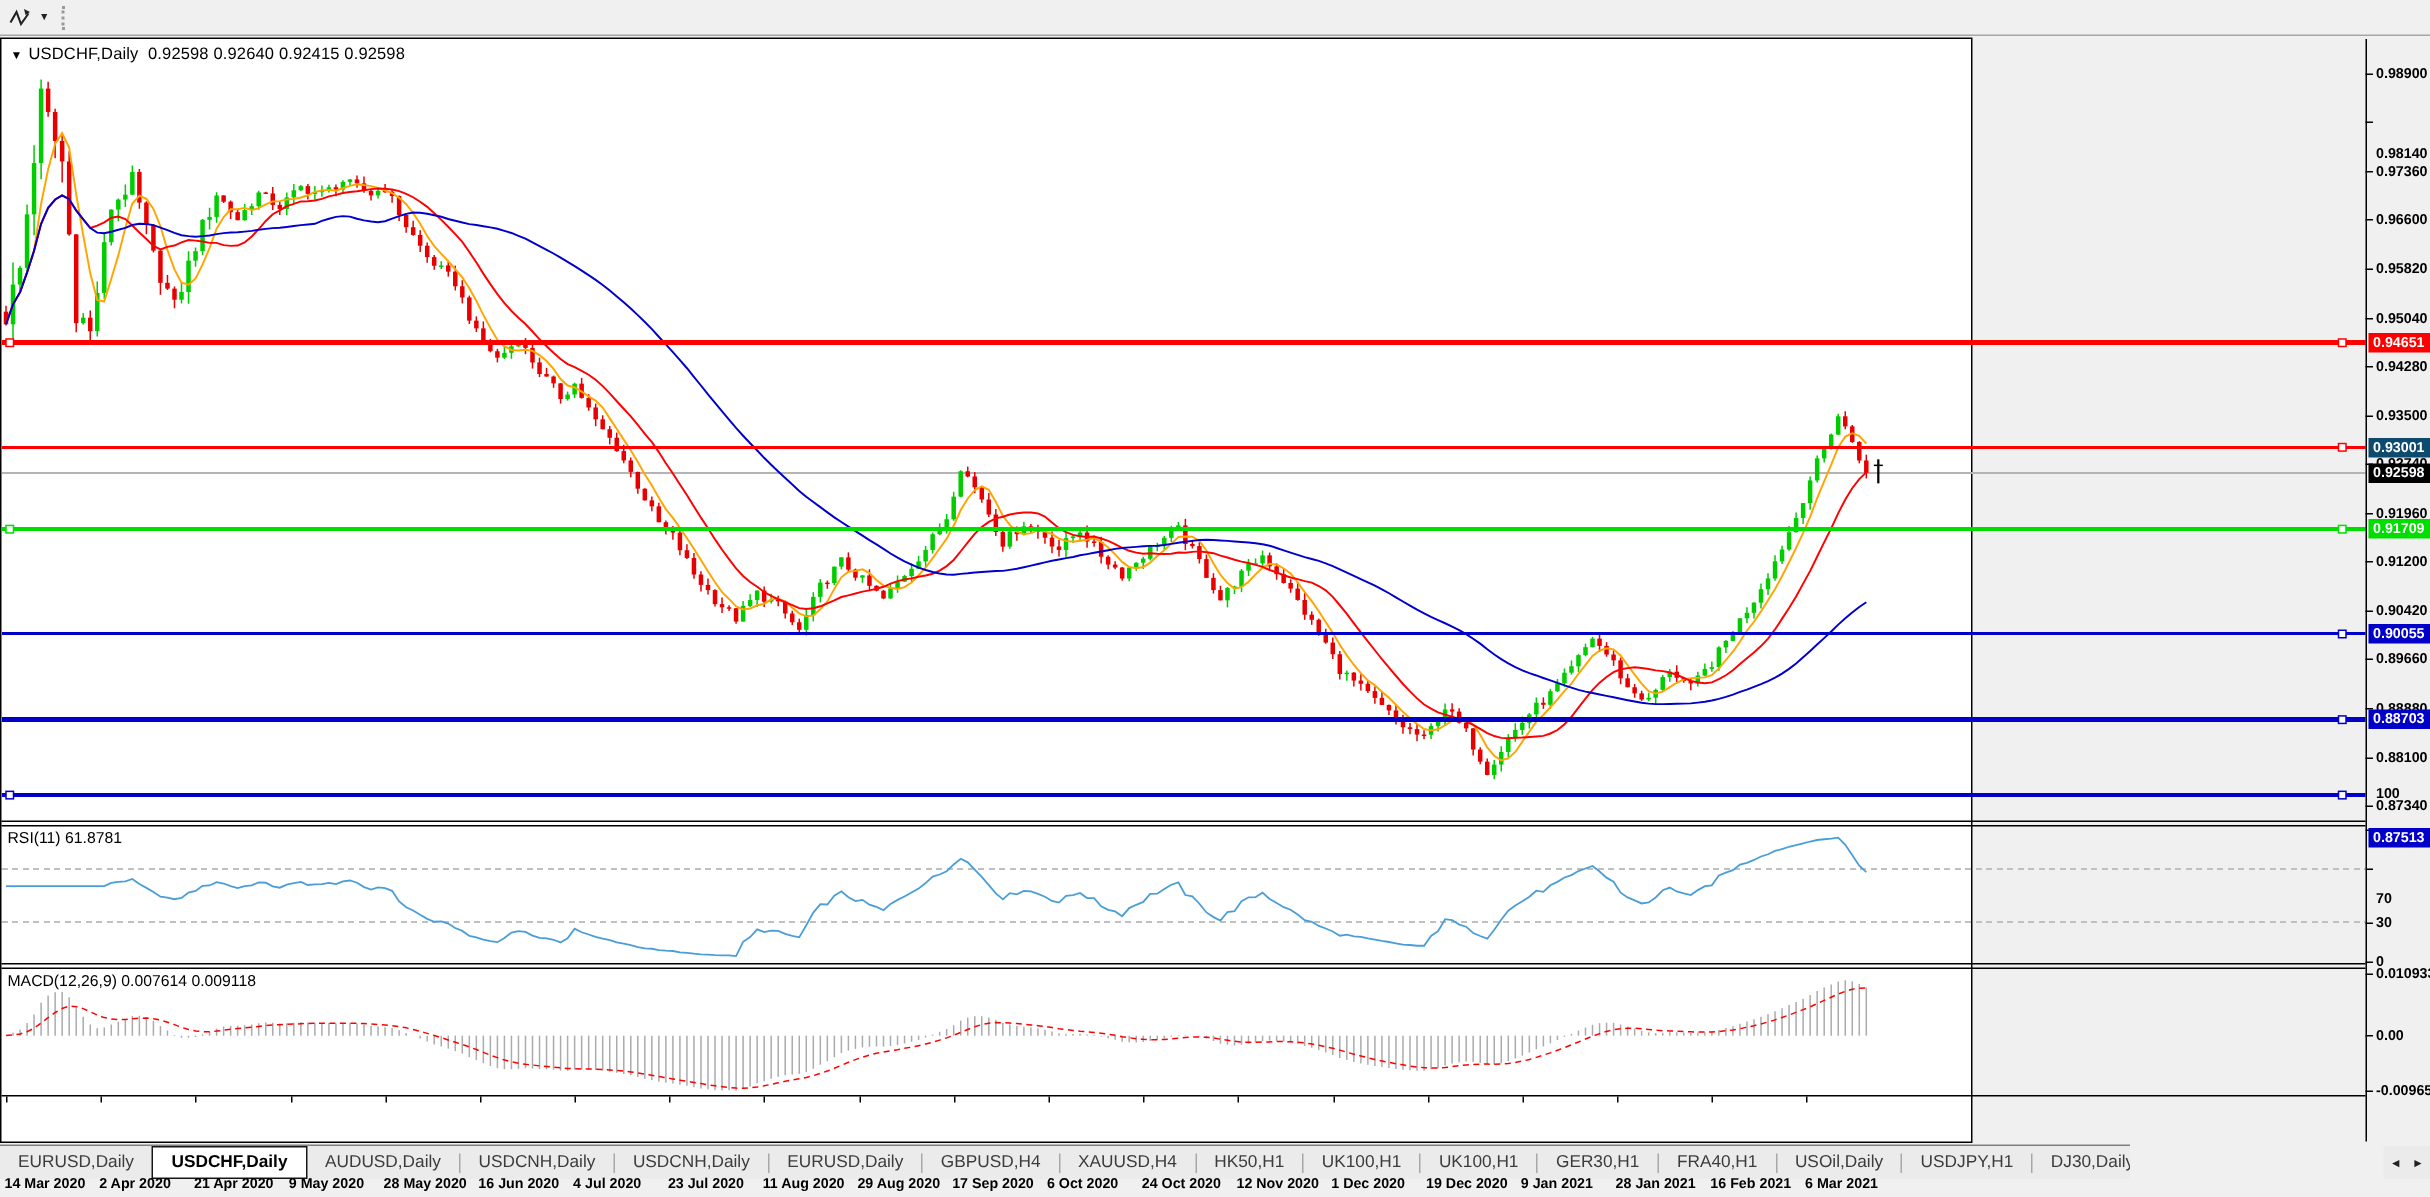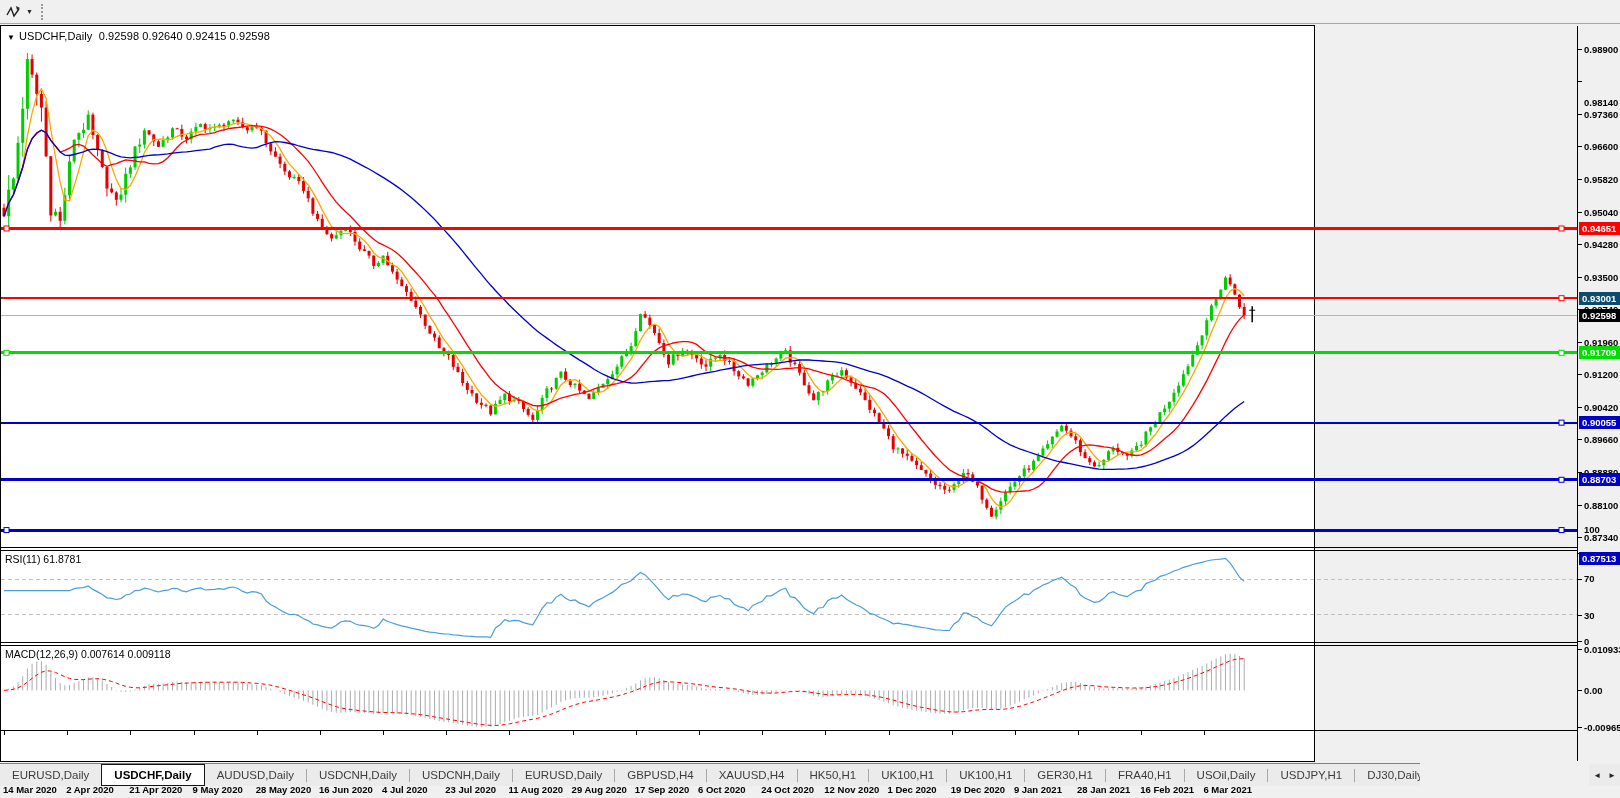--- a/index.html
+++ b/index.html
@@ -985,21 +985,21 @@
         <div class="px-label" style="top: 408.353px;">0.89660</div>
         <div class="px-tick" style="top: 446.306px;"></div>
         <div class="px-label" style="top: 441.306px;">0.88880</div>
         <div class="px-tick" style="top: 479.259px;"></div>
         <div class="px-label" style="top: 474.259px;">0.88100</div>
         <div class="px-tick" style="top: 511.367px;"></div>
         <div class="px-label" style="top: 506.367px;">0.87340</div>
         <div class="px-tick" style="top: 527px;"></div>
         <div class="px-label" style="top: 498px;">100</div>
         <div class="px-tick" style="top: 553.4px;"></div>
-        <div class="px-label" style="top: 547px;">70</div>
+        <div class="px-label" style="top: 568px;">70</div>
         <div class="px-tick" style="top: 588.6px;"></div>
         <div class="px-label" style="top: 583.6px;">30</div>
         <div class="px-tick" style="top: 615px;"></div>
         <div class="px-label" style="top: 610px;">0</div>
         <div class="px-tick" style="top: 623px;"></div>
         <div class="px-label" style="top: 618px;">0.010933</div>
         <div class="px-tick" style="top: 664.425px;"></div>
         <div class="px-label" style="top: 659.425px;">0.00</div>
         <div class="px-tick" style="top: 701px;"></div>
         <div class="px-label" style="top: 696px;">-0.009653</div>

